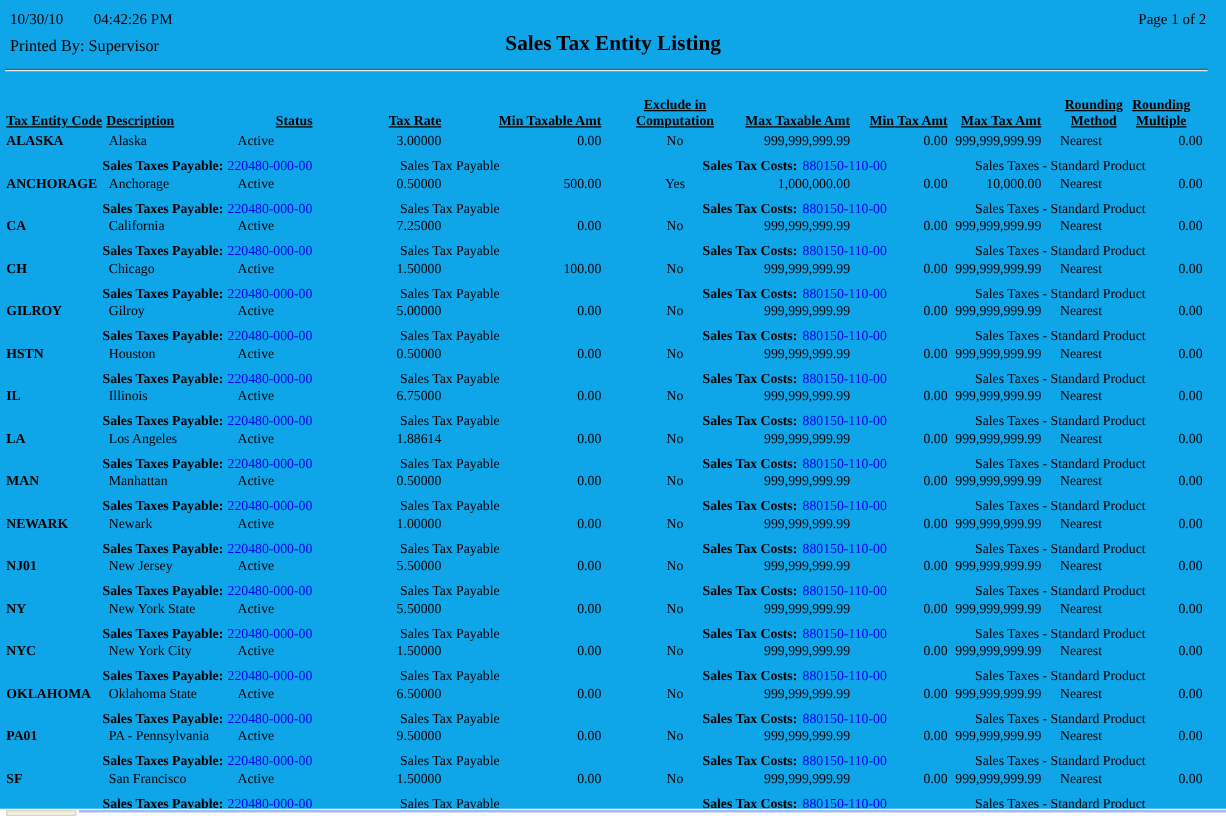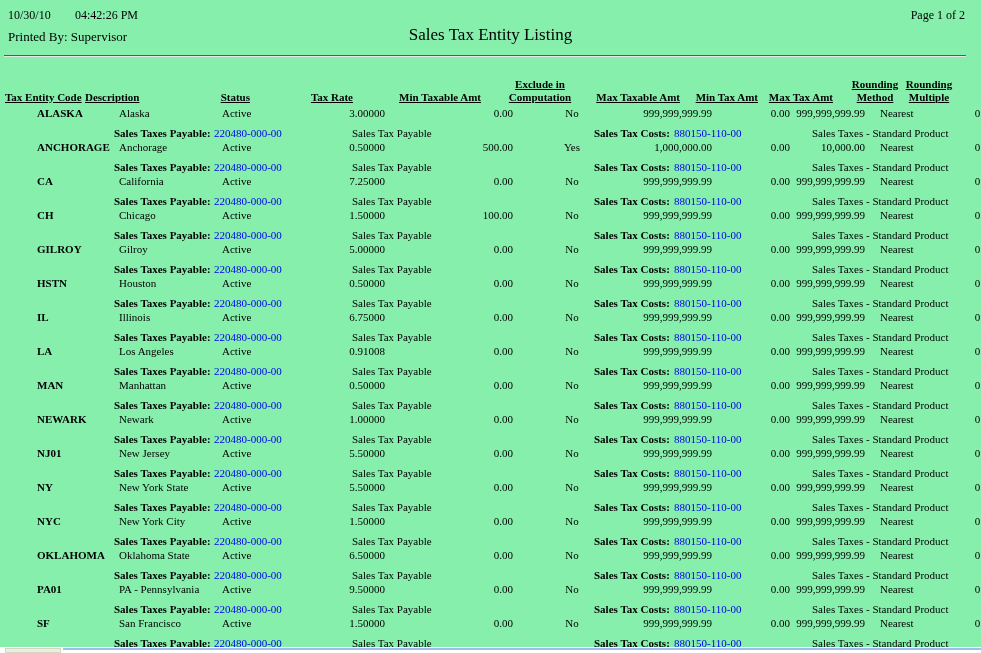--- a/index.html
+++ b/index.html
@@ -1,50 +1,50 @@
 <!DOCTYPE html>
 <html style="--link-color: #0000ee; --rule-color: #5a5a5a;"><head>
 <meta charset="utf-8">
 <style>
   :root { --link-color:#0000ee; --rule-color:#5a5a5a; }
   * { margin:0; padding:0; box-sizing:border-box; }
   html,body { background:#fff; }
   .page {
-    position:relative; width:981px; height:653px; background:#86efac;
+    position:relative; width:981px; height:653px; background:#0ea5e9;
     font-family:"Liberation Serif","DejaVu Serif",serif;
     font-size:11px; color:#000; overflow:hidden;
   }
   .abs { position:absolute; white-space:nowrap; }
   
   .hdr-date   { left:8px;  top:8px;  font-size:12px; }
   .hdr-time   { left:75px; top:8px;  font-size:12px; }
   .hdr-printed{ left:8px;  top:29px; font-size:13px; }
   .hdr-company{ left:0; right:0; top:8px;  text-align:center; font-size:13px; font-weight:bold; }
-  .hdr-title  { left:0; right:0; top:25px; text-align:center; font-size:17px; font-weight:normal; }
+  .hdr-title  { left:0; right:0; top:25px; text-align:center; font-size:17px; font-weight:bold; }
   .hdr-page   { right:16px; top:8px; font-size:12px; }
   .hdr-rule   { left:4px; top:55px; width:962px; height:2px;
                 border-top:1px solid var(--rule-color); border-bottom:1px solid #e6e6e6; }
   
   .colhead { position:absolute; top:76px; height:28px; display:flex; flex-direction:column;
              justify-content:flex-end; font-weight:bold; white-space:nowrap; }
   .colhead span { display:block; text-decoration:underline; line-height:13px; }
   .h-code      { left:5px;   width:77px;  text-align:left; }
   .h-desc      { left:85px;  width:80px;  text-align:left; }
   .h-status    { left:190px; width:60px;  text-align:right; }
   .h-rate      { left:280px; width:73px;  text-align:right; }
   .h-mintaxable{ left:390px; width:91px;  text-align:right; }
   .h-exclude   { left:505px; width:70px;  text-align:center; }
   .h-maxtaxable{ left:590px; width:90px;  text-align:right; }
   .h-mintax    { left:690px; width:68px;  text-align:right; }
   .h-maxtax    { left:745px; width:88px;  text-align:right; }
   .h-rmethod   { left:843px; width:64px;  text-align:center; }
   .h-rmultiple { left:896px; width:66px;  text-align:center; }
   
   .rows { position:absolute; left:0; top:107px; width:981px; height:546px; overflow:hidden; }
-  .entity-block { position:absolute; left:0; width:835px; height:34px;margin-left:32px; }
+  .entity-block { position:absolute; left:0; width:835px; height:34px; }
   .line { position:absolute; left:0; width:981px; height:14px; }
   .main-line { top:0; }
   .sub-line  { top:20px; }
   .cell { position:absolute; top:0; white-space:nowrap; line-height:12px; }
   .c-code      { left:5px;   font-weight:bold; }
   .c-desc      { left:87px; }
   .c-status    { left:190px; width:60px; }
   .c-rate      { left:280px; width:73px; text-align:right; }
   .c-mintaxable{ left:390px; width:91px; text-align:right; }
   .c-excl      { left:505px; width:70px; text-align:center; }
@@ -282,21 +282,21 @@
       <span class="cell s-costacct acct-link">880150-110-00</span>
       <span class="cell s-costdesc">Sales Taxes - Standard Product</span>
     </div>
   </div>
 
   <div class="entity-block" style="top: 238px;">
     <div class="line main-line">
       <span class="cell c-code">LA</span>
       <span class="cell c-desc">Los Angeles</span>
       <span class="cell c-status">Active</span>
-      <span class="cell c-rate">0.91008</span>
+      <span class="cell c-rate">1.88614</span>
       <span class="cell c-mintaxable">0.00</span>
       <span class="cell c-excl">No</span>
       <span class="cell c-maxtaxable">999,999,999.99</span>
       <span class="cell c-mintax">0.00</span>
       <span class="cell c-maxtax">999,999,999.99</span>
       <span class="cell c-rmethod">Nearest</span>
       <span class="cell c-rmultiple">0.00</span>
     </div>
     <div class="line sub-line">
       <span class="cell s-paylabel">Sales Taxes Payable:</span>

